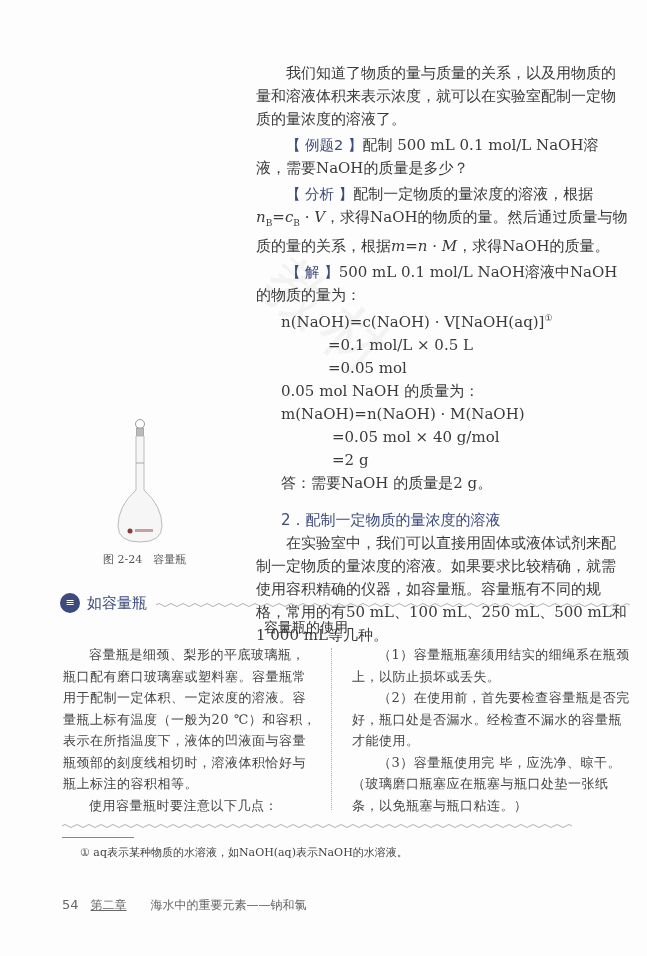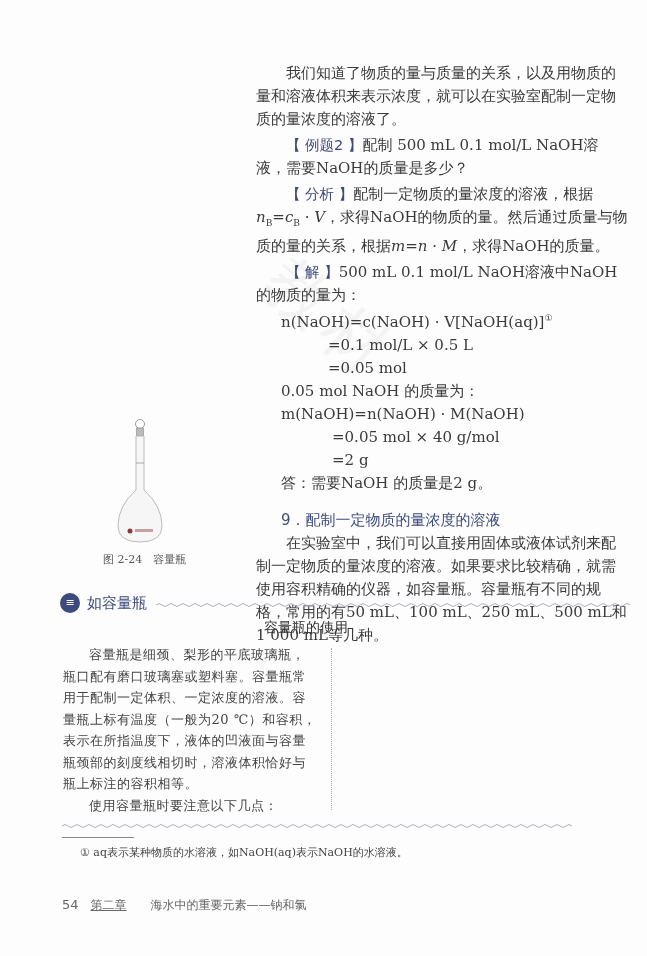--- a/index.html
+++ b/index.html
@@ -71,21 +71,21 @@
     </p>
     <p class="eq i1"><span>n(NaOH)=c(NaOH) · V[NaOH(aq)]</span><sup>①</sup></p>
     <p class="eq i2">=0.1 mol/L × 0.5 L</p>
     <p class="eq i2">=0.05 mol</p>
     <p class="eq i1">0.05 mol NaOH 的质量为：</p>
     <p class="eq i1">m(NaOH)=n(NaOH) · M(NaOH)</p>
     <p class="eq i3">=0.05 mol × 40 g/mol</p>
     <p class="eq i3">=2 g</p>
     <p class="eq i1">答：需要NaOH 的质量是2 g。</p>
 
-    <div class="h2">9．配制一定物质的量浓度的溶液</div>
+    <div class="h2">2．配制一定物质的量浓度的溶液</div>
     <p class="p">在实验室中，我们可以直接用固体或液体试剂来配制一定物质的量浓度的溶液。如果要求比较精确，就需使用容积精确的仪器，如容量瓶。容量瓶有不同的规格，常用的有50 mL、100 mL、250 mL、500 mL和1 000 mL等几种。</p>
   </div>
 
   <svg class="flask" viewBox="0 0 56 128">
     <circle cx="28" cy="6" r="4.5" fill="none" stroke="#999" stroke-width="1"></circle>
     <rect x="24.5" y="10" width="7" height="8" fill="#bbb" stroke="#888" stroke-width="0.6"></rect>
     <path d="M24 18 L24 72 Q6 88 6 108 Q6 124 28 124 Q50 124 50 108 Q50 88 32 72 L32 18 Z" fill="#f6f6f6" stroke="#bbb" stroke-width="1"></path>
     <line x1="24" y1="45" x2="32" y2="45" stroke="#999" stroke-width="0.8"></line>
     <circle cx="18" cy="113" r="2.5" fill="#8a3a3a"></circle>
     <rect x="23" y="111" width="18" height="3" fill="#c9a0a0"></rect>
@@ -99,20 +99,25 @@
       <path d="M0 4 q3 -3 6 0 t6 0 t6 0 t6 0 t6 0 t6 0 t6 0 t6 0 t6 0 t6 0 t6 0 t6 0 t6 0 t6 0 t6 0 t6 0 t6 0 t6 0 t6 0 t6 0 t6 0 t6 0 t6 0 t6 0 t6 0 t6 0 t6 0 t6 0 t6 0 t6 0 t6 0 t6 0 t6 0 t6 0 t6 0 t6 0 t6 0 t6 0 t6 0 t6 0 t6 0 t6 0 t6 0 t6 0 t6 0 t6 0 t6 0 t6 0 t6 0 t6 0 t6 0 t6 0 t6 0 t6 0 t6 0 t6 0 t6 0 t6 0 t6 0 t6 0 t6 0 t6 0 t6 0 t6 0 t6 0 t6 0 t6 0 t6 0 t6 0 t6 0 t6 0 t6 0 t6 0 t6 0 t6 0 t6 0 t6 0 t6 0 t6 0" fill="none" stroke="#9a9aa8" stroke-width="0.8"></path>
     </svg>
   </div>
   <div class="card-sub">容量瓶的使用</div>
 
   <div class="col left">
     <p>容量瓶是细颈、梨形的平底玻璃瓶，瓶口配有磨口玻璃塞或塑料塞。容量瓶常用于配制一定体积、一定浓度的溶液。容量瓶上标有温度（一般为20 ℃）和容积，表示在所指温度下，液体的凹液面与容量瓶颈部的刻度线相切时，溶液体积恰好与瓶上标注的容积相等。</p>
     <p>使用容量瓶时要注意以下几点：</p>
   </div>
   <div class="divider-dotted"></div>
+  <div class="col right">
+    <p>（1）容量瓶瓶塞须用结实的细绳系在瓶颈上，以防止损坏或丢失。</p>
+    <p>（2）在使用前，首先要检查容量瓶是否完好，瓶口处是否漏水。经检查不漏水的容量瓶才能使用。</p>
+    <p>（3）容量瓶使用完 毕，应洗净、晾干。（玻璃磨口瓶塞应在瓶塞与瓶口处垫一张纸条，以免瓶塞与瓶口粘连。）</p>
+  </div>
 
   <svg class="wavy" style="left:62px; top:822px; width:510px;" viewBox="0 0 510 8" preserveAspectRatio="none">
     <path d="M0 4 q3 -3 6 0 t6 0 t6 0 t6 0 t6 0 t6 0 t6 0 t6 0 t6 0 t6 0 t6 0 t6 0 t6 0 t6 0 t6 0 t6 0 t6 0 t6 0 t6 0 t6 0 t6 0 t6 0 t6 0 t6 0 t6 0 t6 0 t6 0 t6 0 t6 0 t6 0 t6 0 t6 0 t6 0 t6 0 t6 0 t6 0 t6 0 t6 0 t6 0 t6 0 t6 0 t6 0 t6 0 t6 0 t6 0 t6 0 t6 0 t6 0 t6 0 t6 0 t6 0 t6 0 t6 0 t6 0 t6 0 t6 0 t6 0 t6 0 t6 0 t6 0 t6 0 t6 0 t6 0 t6 0 t6 0 t6 0 t6 0 t6 0 t6 0 t6 0 t6 0 t6 0 t6 0 t6 0 t6 0 t6 0 t6 0 t6 0 t6 0 t6 0 t6 0 t6 0 t6 0 t6 0 t6 0 t6 0" fill="none" stroke="#9a9aa8" stroke-width="0.8"></path>
   </svg>
 
   <div class="fn-rule"></div>
   <div class="footnote">①  aq表示某种物质的水溶液，如NaOH(aq)表示NaOH的水溶液。</div>
 
   <div class="footer">
     <span class="num">54</span><span class="chap">第二章</span><span>海水中的重要元素——钠和氯</span>

